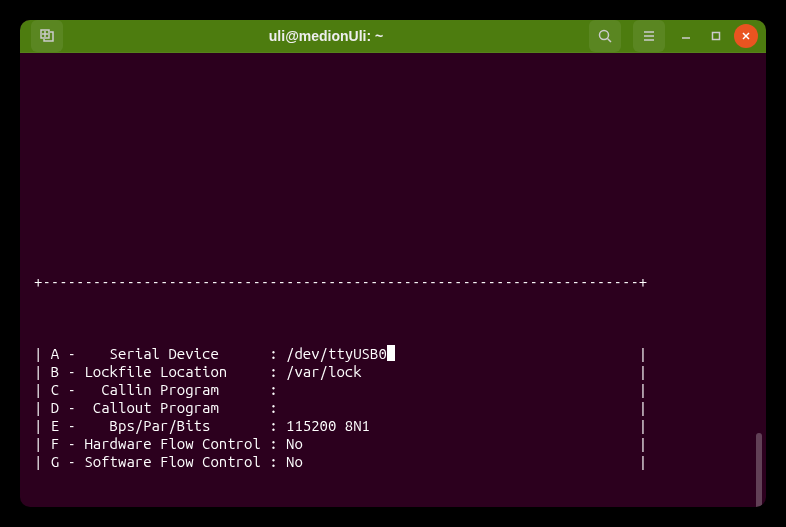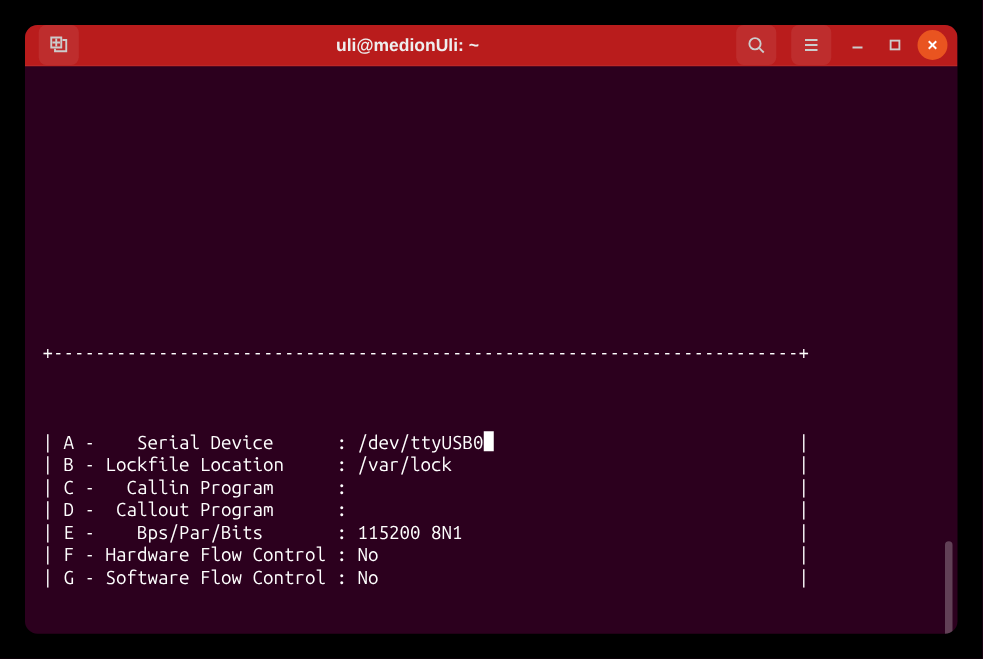--- a/index.html
+++ b/index.html
@@ -22,21 +22,21 @@
       height: 487px;
       background: #2c001e;
       border-radius: 10px;
       overflow: hidden;
       box-shadow: 0 2px 10px rgba(0,0,0,0.5);
       display: flex;
       flex-direction: column;
     }
     .titlebar {
       height: 44px;
-      background: #b91c1c;
+      background: #4d7c0f;
       display: flex;
       align-items: center;
       padding: 0 8px;
       border-bottom: 1px solid rgba(255,255,255,0.05);
     }
     .tb-left {
       display: flex;
       align-items: center;
     }
     .tb-btn {

